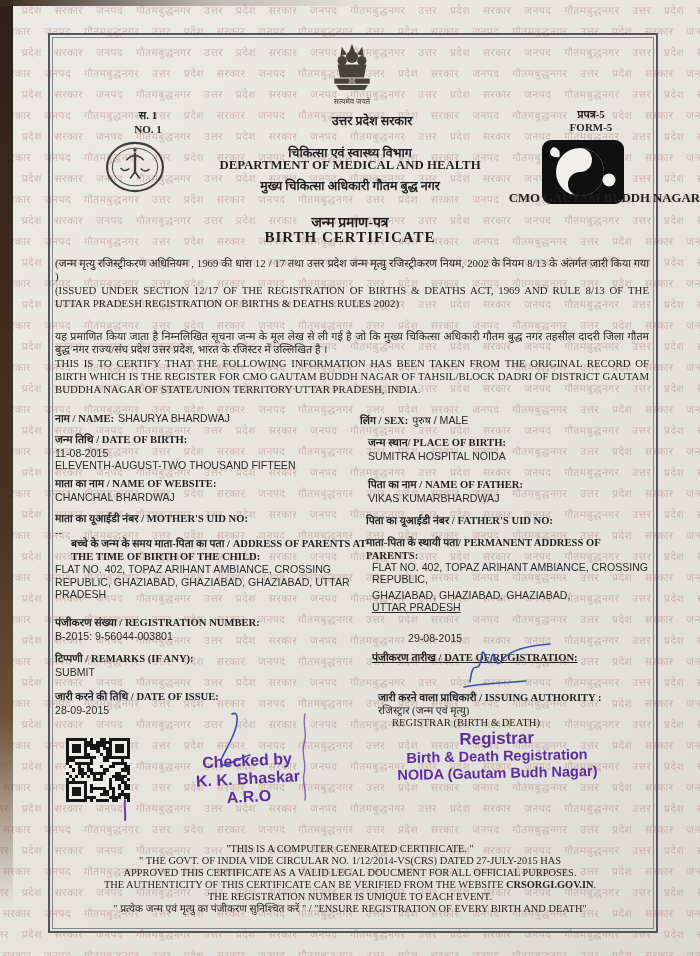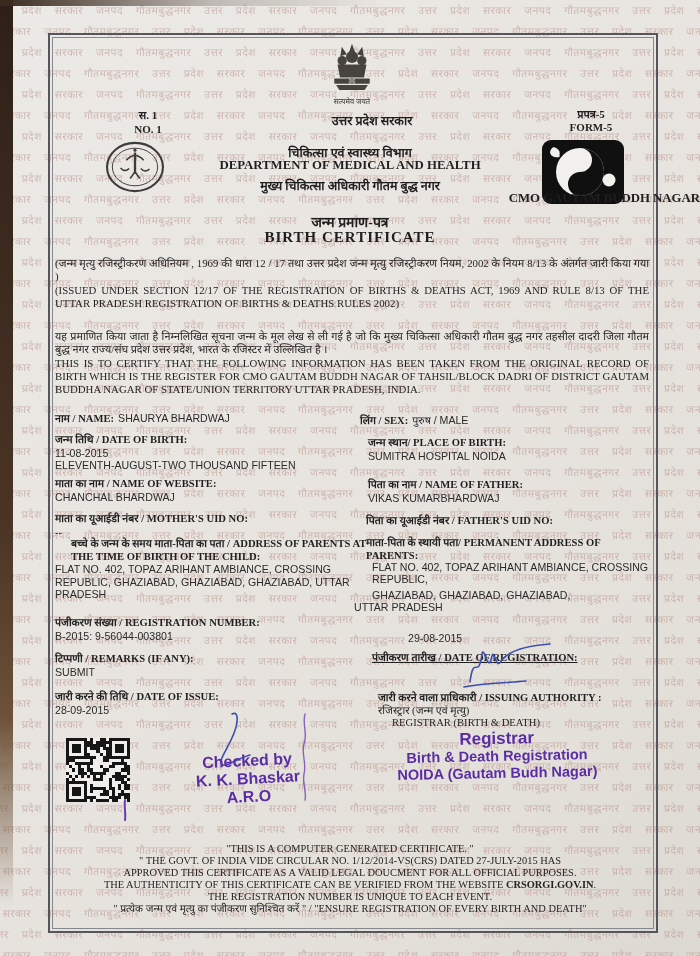--- a/index.html
+++ b/index.html
@@ -193,21 +193,21 @@
 
   <div class="abs lbl" style="left:368px;top:479px;width:285px;">पिता का नाम / NAME OF FATHER:</div>
   <div class="abs val" style="left:368px;top:492px;">VIKAS KUMARBHARDWAJ</div>
 
   <div class="abs lbl" style="left:366px;top:515px;width:285px;">पिता का यूआईडी नंबर /  FATHER'S UID NO:</div>
 
   <div class="abs lbl" style="left:366px;top:537px;width:280px;">माता-पिता के स्थायी पता/ PERMANENT ADDRESS OF PARENTS:</div>
   <div class="abs val" style="left:372px;top:561px;width:278px;">FLAT NO. 402, TOPAZ ARIHANT AMBIANCE, CROSSING</div>
   <div class="abs val" style="left:372px;top:573px;width:278px;">REPUBLIC,</div>
   <div class="abs val" style="left:372px;top:589px;width:278px;">GHAZIABAD, GHAZIABAD, GHAZIABAD,</div>
-  <div class="abs val" style="left:354px;top:601px;width:278px;">UTTAR PRADESH</div>
+  <div class="abs val" style="left:372px;top:601px;width:278px;text-decoration:underline;">UTTAR PRADESH</div>
 
   <div class="abs lbl" style="left:372px;top:652px;width:285px;text-decoration:underline;">पंजीकरण तारीख / DATE OF REGISTRATION:</div>
   <div class="abs val" style="left:372px;top:632px;margin-left:36px;">29-08-2015</div>
 
   <div class="abs" style="left:462px;top:640px;">
     <svg viewBox="0 0 92 50" width="92" height="50">
       <path class="sig-stroke" d="M8 42 C12 12 16 42 20 14 C22 4 26 36 30 16 C32 8 34 32 40 20 C46 12 62 6 88 4"></path>
       <path class="sig-stroke" d="M2 47 C22 43 42 43 64 41"></path>
     </svg>
   </div>

